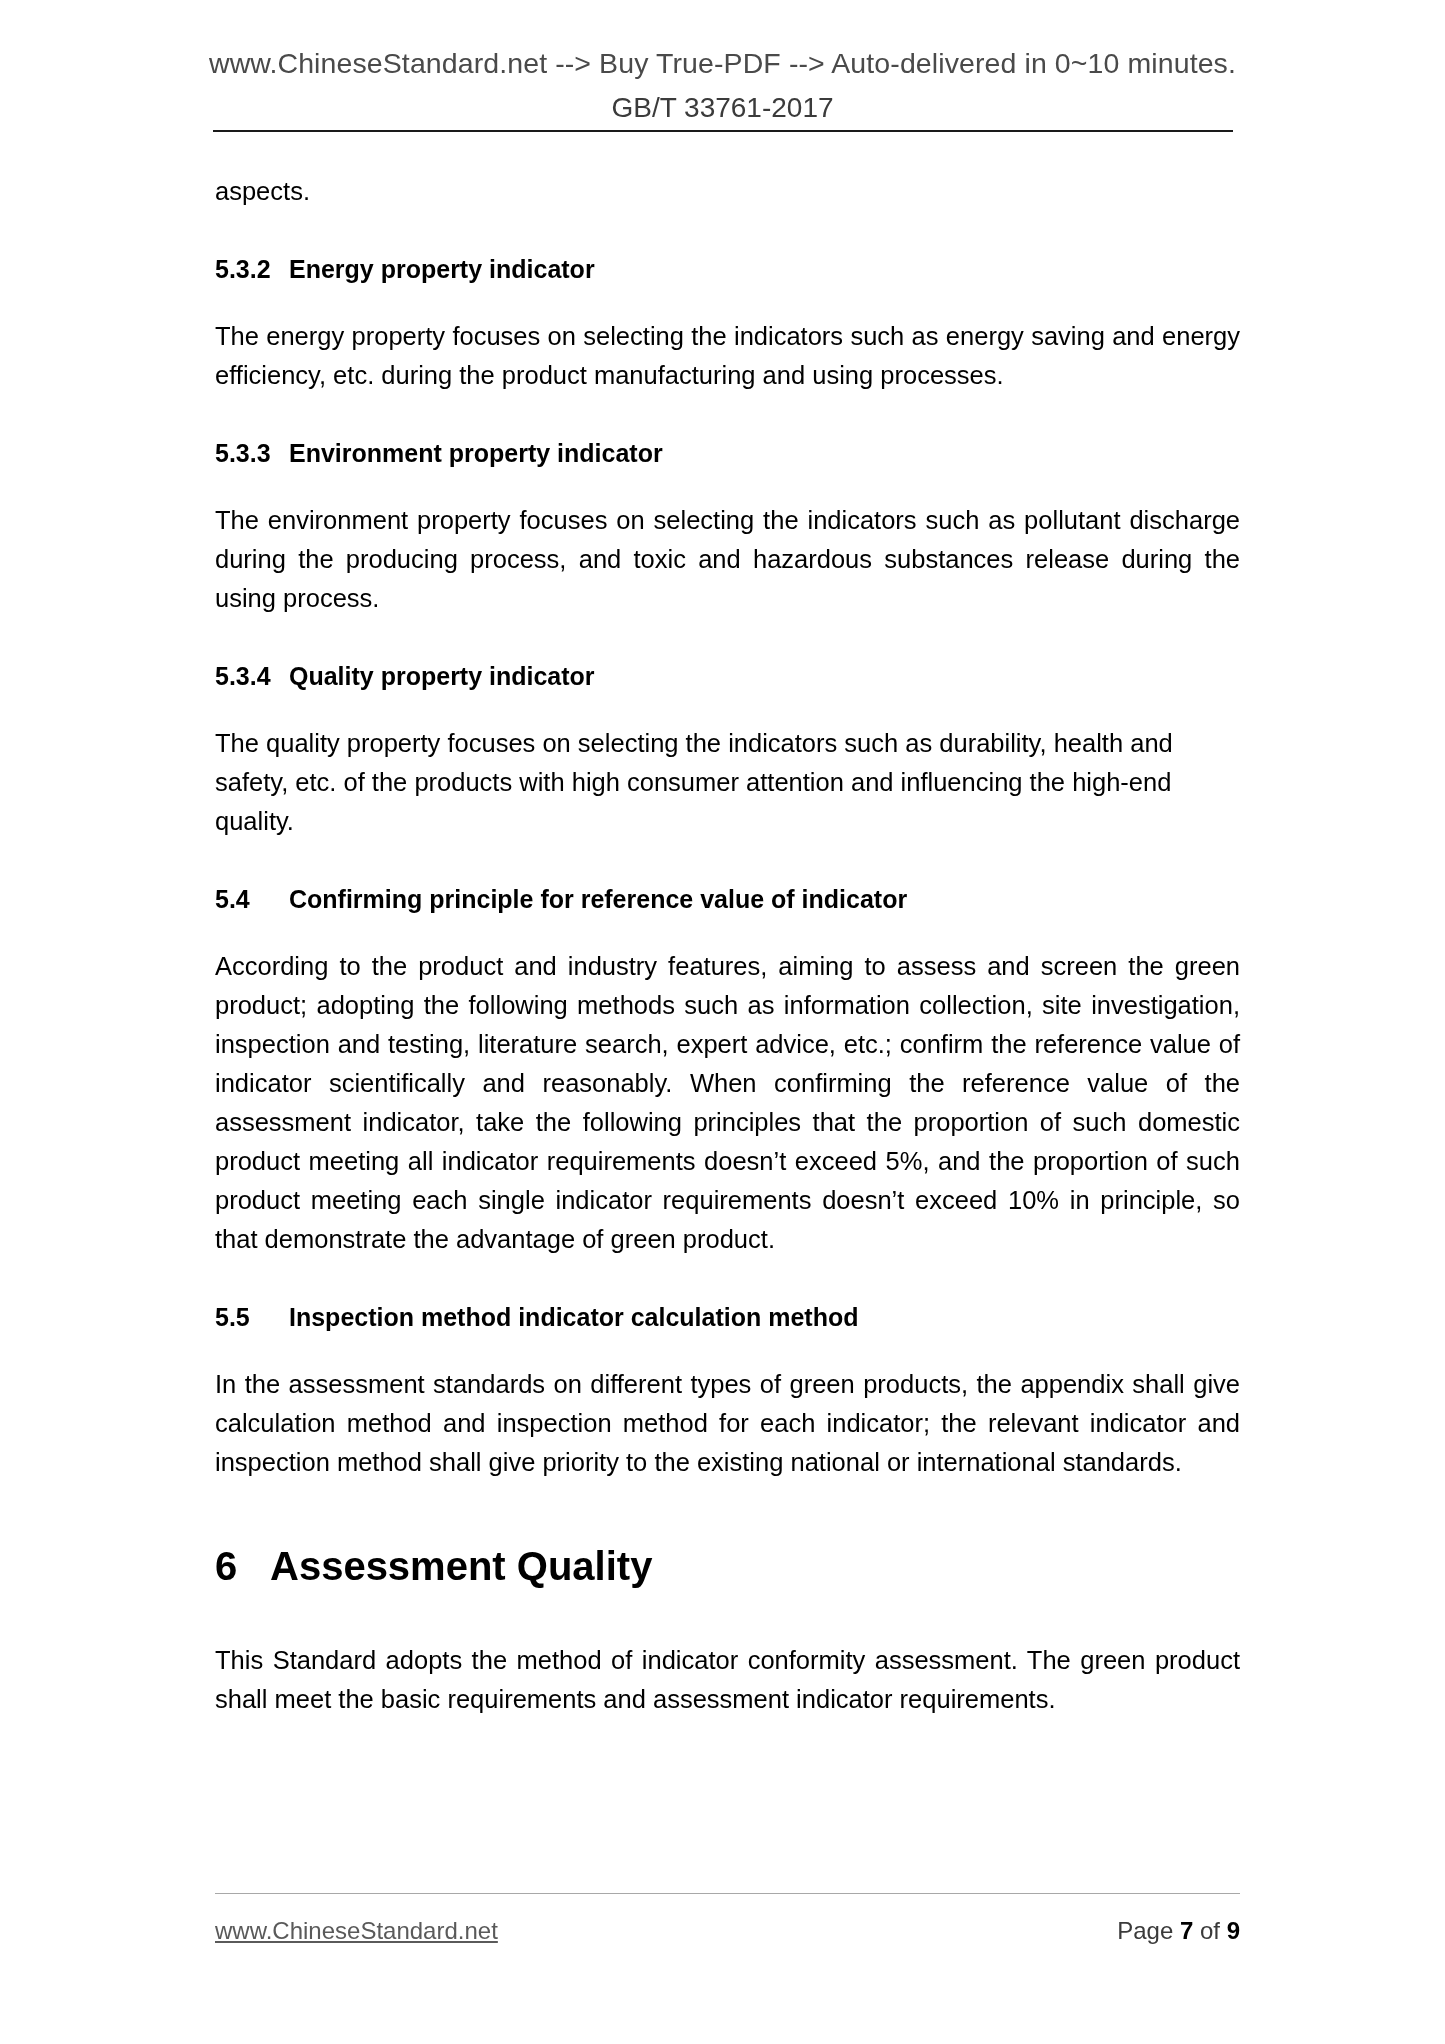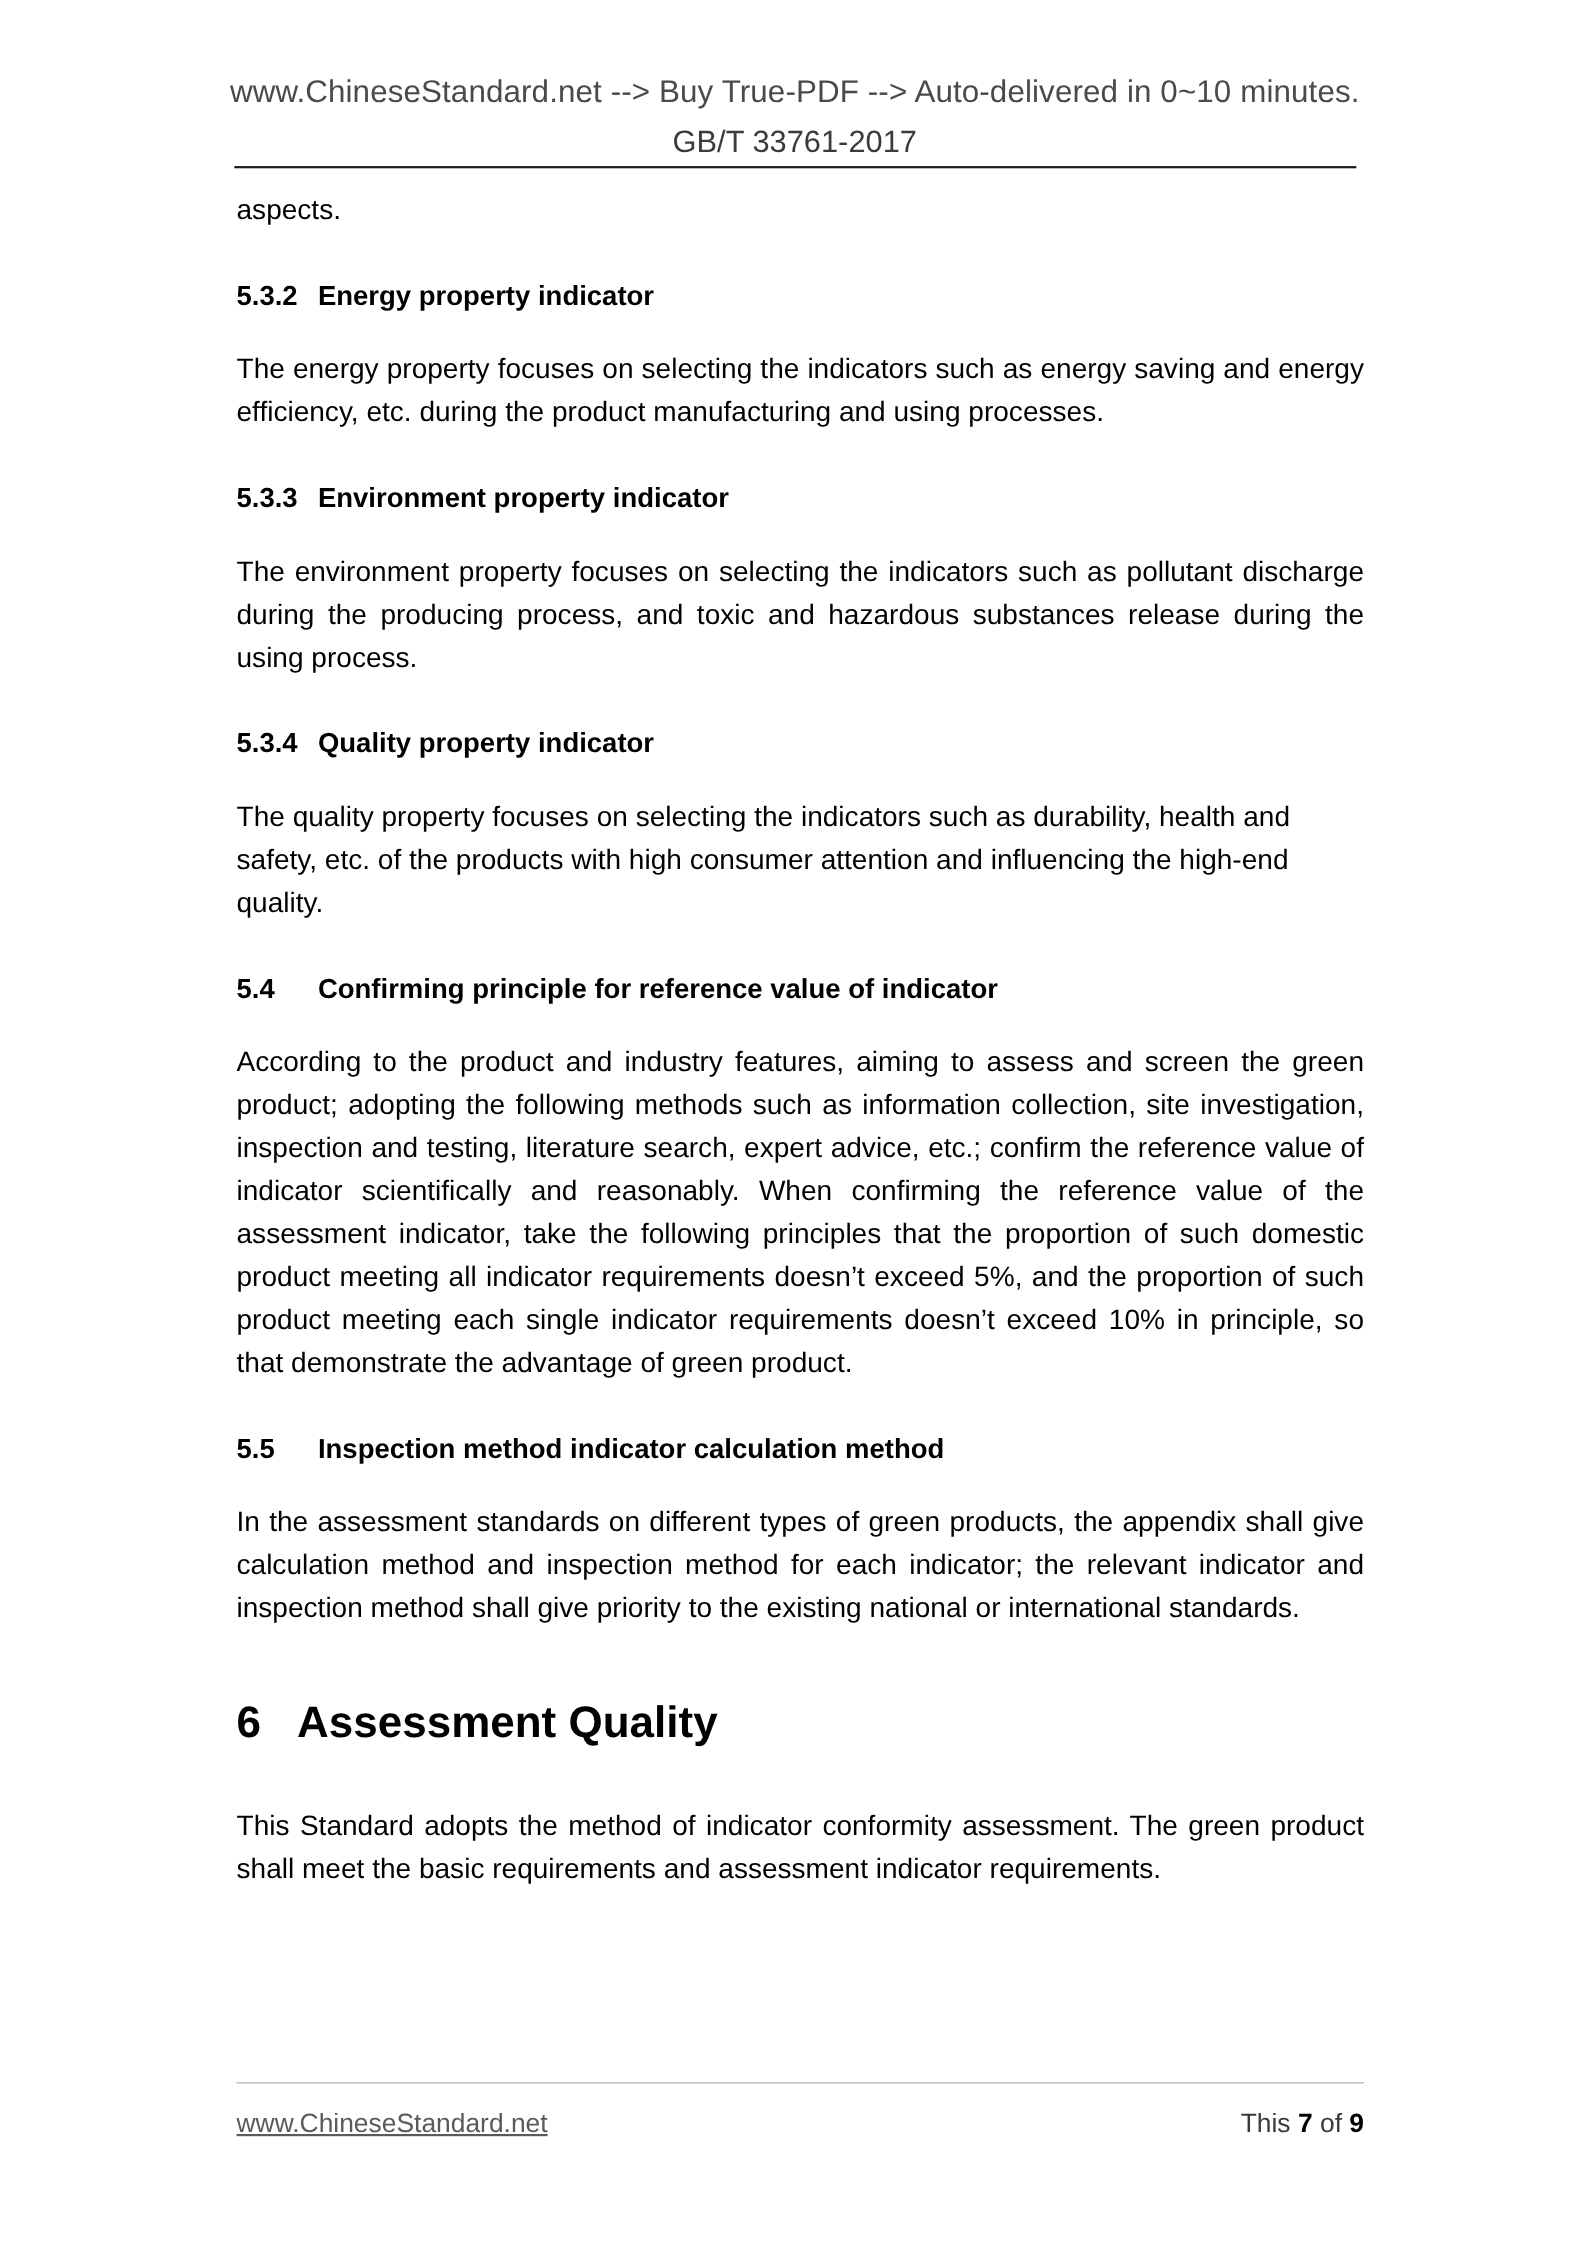--- a/index.html
+++ b/index.html
@@ -25,21 +25,21 @@
     position: absolute;
     left: 0;
     top: 0;
     width: 1445px;
   }
   .promo-line {
     text-align: center;
     font-size: 28.5px;
     color: #4a4a4a;
     letter-spacing: 0.1px;
-    padding-top: 68px;
+    padding-top: 47px;
     white-space: nowrap;
   }
   .std-number {
     text-align: center;
     font-size: 28px;
     color: #3b3b3b;
     margin-top: 12px;
   }
   .header-rule {
     margin: 6px auto 0 auto;
@@ -189,21 +189,21 @@
     </h2>
     <div class="gap-xxl"></div>
     <p class="body-text">This Standard adopts the method of indicator conformity assessment. The green product shall meet the basic requirements and assessment indicator requirements.</p>
   </div>
 
   <div class="footer">
     <div class="footer-rule"></div>
     <div class="footer-row">
       <a class="footer-link" href="#">www.ChineseStandard.net</a>
       <div class="footer-page">
-        <span class="lbl">This</span>
+        <span class="lbl">Page</span>
         <b>7</b>
         <span class="lbl">of</span>
         <b>9</b>
       </div>
     </div>
   </div>
 
 </div>
 
 </body></html>

